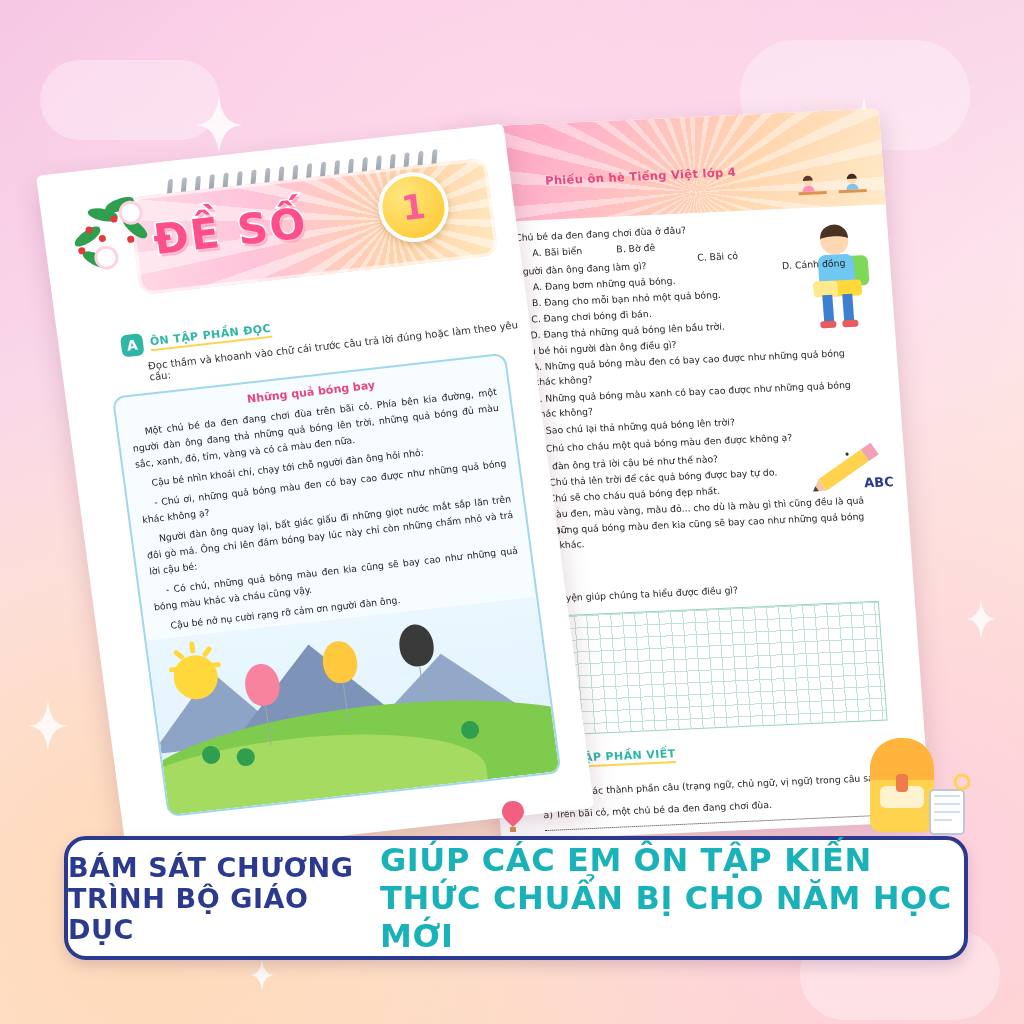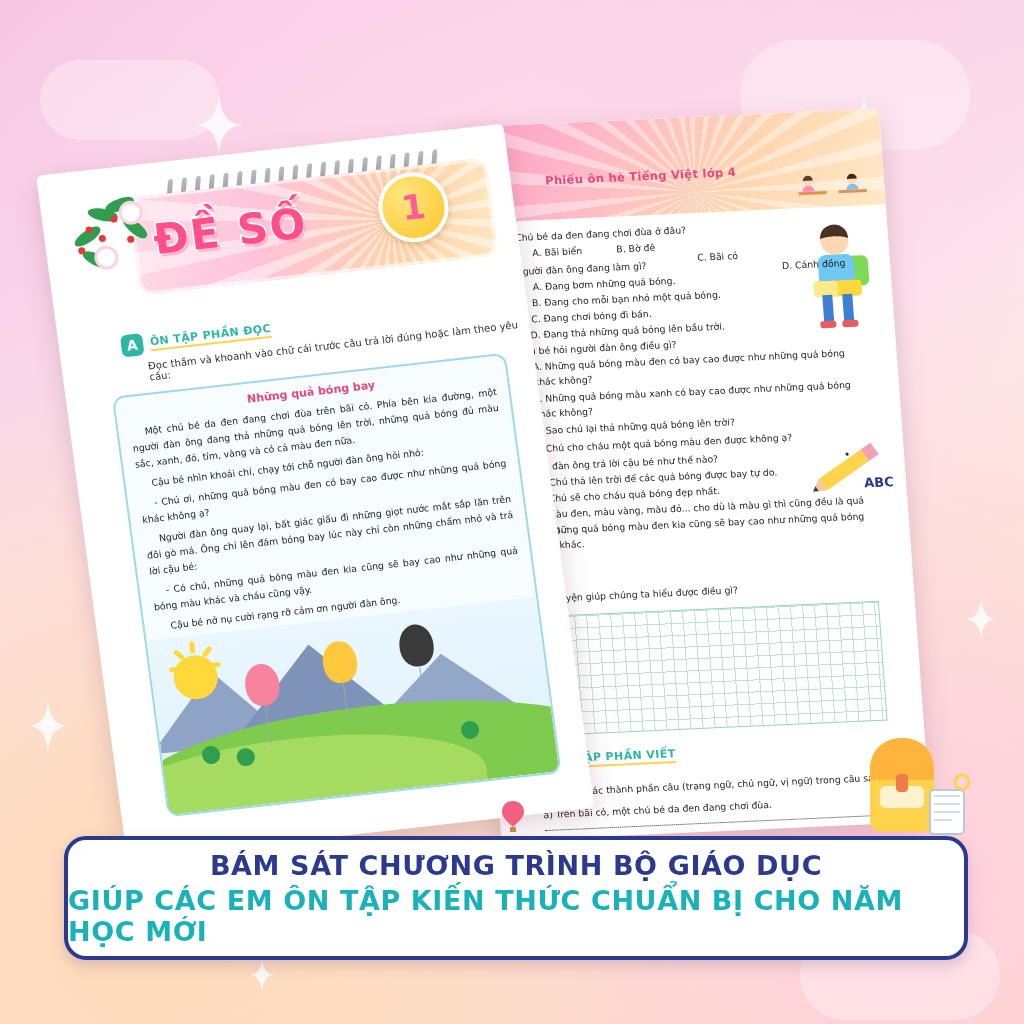--- a/index.html
+++ b/index.html
@@ -117,25 +117,25 @@
       repeating-linear-gradient(to bottom,#bfe3d4 0 1px,rgba(0,0,0,0) 1px 12px);
     border:1px solid #9ad3bd;}
   .dotline{position:absolute;border-bottom:1.4px dotted #333;}
   .kid{position:absolute;}
   .pencil{position:absolute;}
   .bp{position:absolute;}
 
   
   .ribbon{
     position:absolute;left:64px;top:836px;width:896px;height:116px;border-radius:22px;
-    background:#ffffff;border:4px solid #2b3a8f;display:flex;flex-direction:column;
+    background:#ffffff;border:4px solid #2b3a8f;display:flex;flex-direction:row;
     align-items:center;justify-content:center;gap:4px;box-shadow:0 6px 14px rgba(90,60,110,.2);
   }
   .ribbon .l1{font-size:27px;font-weight:800;color:#2b3a8f;letter-spacing:.6px;}
-  .ribbon .l2{font-size:27px;font-weight:800;color:#19b2b8;letter-spacing:.6px;}
+  .ribbon .l2{font-size:32px;font-weight:800;color:#19b2b8;letter-spacing:.6px;}
 </style>
 </head>
 <body>
 
 <div class="bgdeco cloud" style="left:740px;top:40px;width:230px;height:110px;border-radius:60px;"></div>
 <div class="bgdeco cloud" style="left:40px;top:60px;width:180px;height:80px;border-radius:50px;"></div>
 <div class="bgdeco cloud" style="left:800px;top:930px;width:200px;height:90px;border-radius:50px;"></div>
 
 <div class="sparkle" style="left:196px;top:96px;">
   <svg width="46" height="58" viewBox="0 0 46 58">

